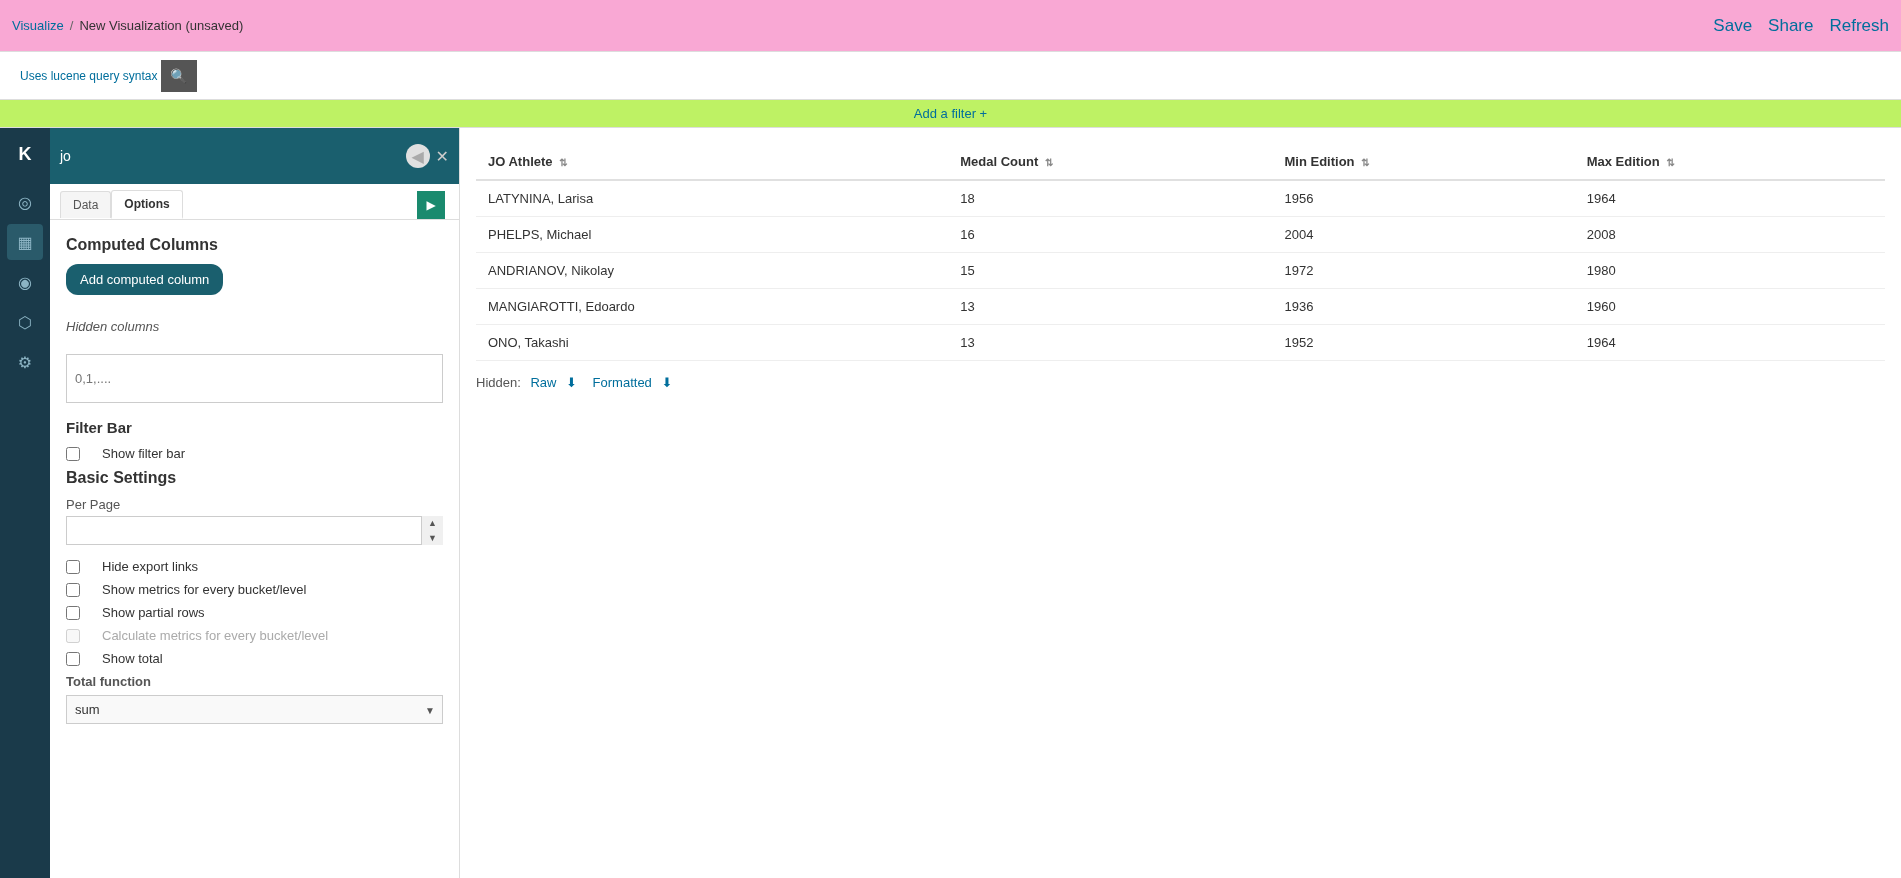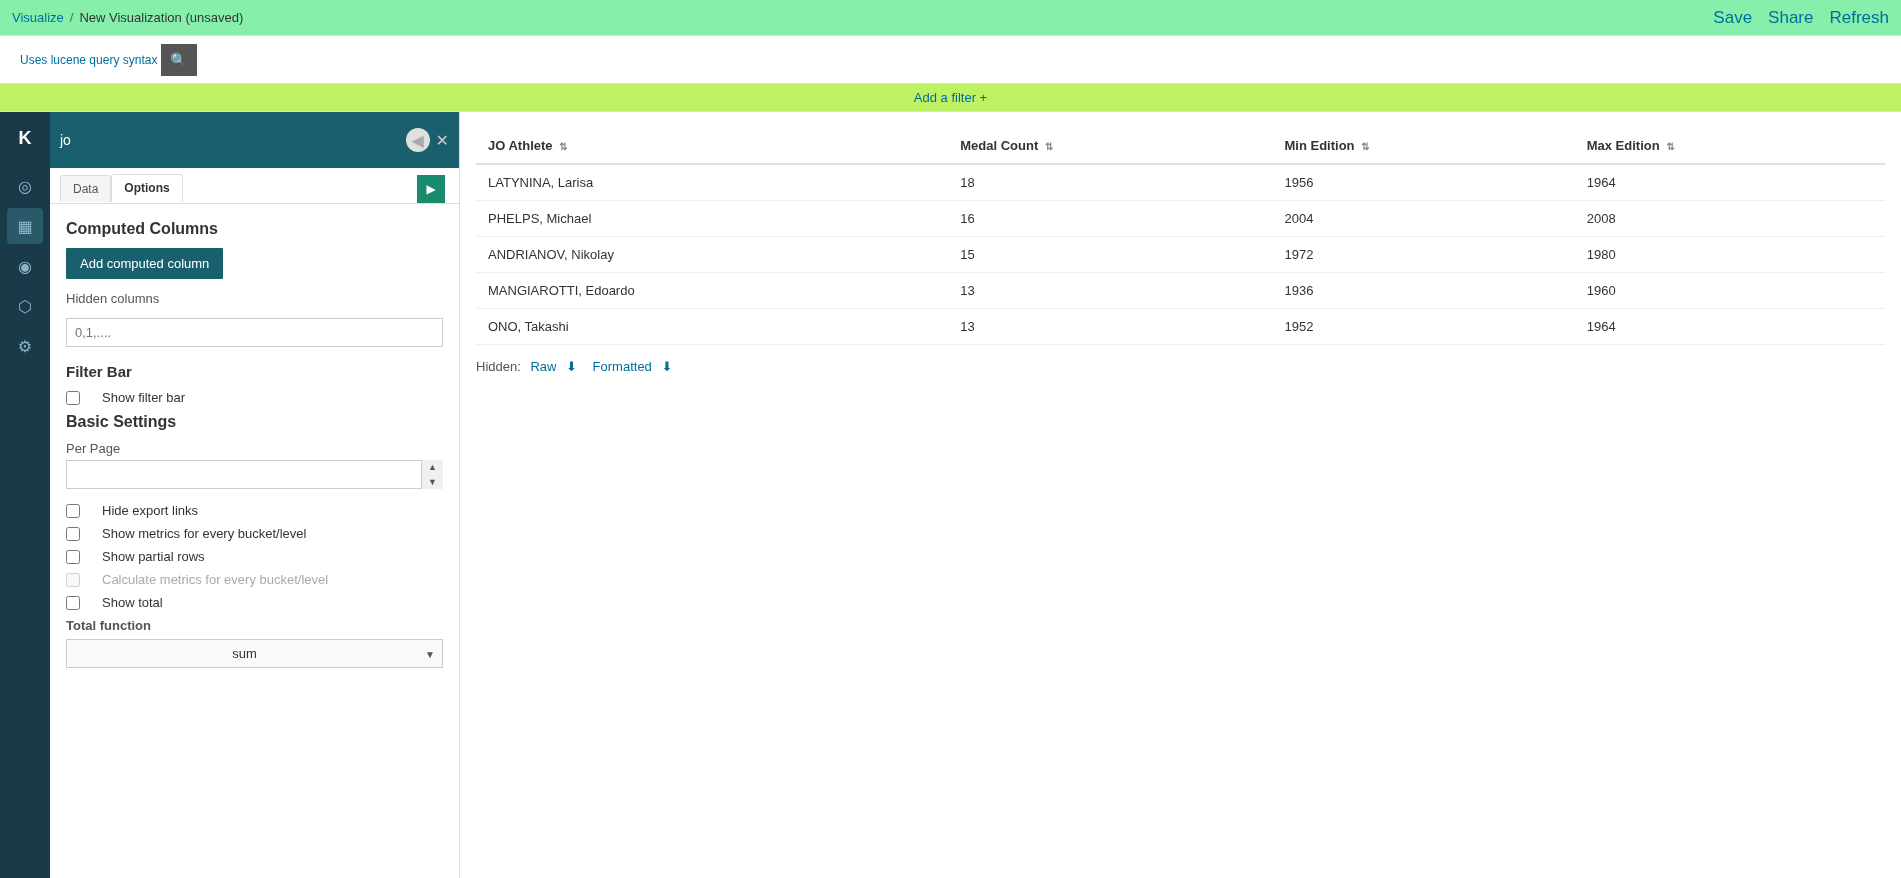--- a/index.html
+++ b/index.html
@@ -1,25 +1,25 @@
 <!DOCTYPE html>
 <html><head>
   <meta charset="utf-8">
   <style>
     * { box-sizing: border-box; margin: 0; padding: 0; }
     body { font-family: Arial, sans-serif; font-size: 13px; background: #f5f5f5; color: #333; display: flex; flex-direction: column; height: 878px; overflow: hidden; }
 
     
     .top-bar {
-      background: #86efac;
+      background: #f9a8d4;
       border-bottom: 1px solid #ddd;
       display: flex;
       align-items: center;
       padding: 0 12px;
-      height: 36px;
+      height: 52px;
       flex-shrink: 0;
     }
     .top-bar .breadcrumb {
       display: flex;
       align-items: center;
       gap: 6px;
       font-size: 13px;
     }
     .top-bar .breadcrumb .link {
       color: #006e9c;
@@ -216,34 +216,35 @@
       margin-bottom: 10px;
     }
 
     .add-computed-btn {
       background: #1a5f6e;
       color: #fff;
       border: none;
       padding: 8px 14px;
       font-size: 13px;
       cursor: pointer;
-      border-radius: 1px;
-      margin-bottom: 12px;
+      border-radius: 12px;
+      margin-bottom: 24px;
     }
 
     .field-label {
       font-size: 13px;
       color: #555;
-      margin-bottom: 12px;
+      margin-bottom: 20px;
+      font-style: italic;
     }
 
     .text-input {
       width: 100%;
       border: 1px solid #ccc;
-      padding: 6px 8px;
+      padding: 16px 8px;
       font-size: 13px;
       outline: none;
       color: #999;
       margin-bottom: 16px;
     }
 
     .section-title-sm {
       font-size: 15px;
       font-weight: bold;
       color: #333;
@@ -328,21 +329,20 @@
     .select-wrap select {
       width: 100%;
       border: 1px solid #ccc;
       padding: 6px 28px 6px 8px;
       font-size: 13px;
       outline: none;
       appearance: none;
       background: #f9f9f9;
       color: #333;
       cursor: pointer;
-      text-align: center;
     }
     .select-arrow {
       position: absolute;
       right: 8px;
       top: 50%;
       transform: translateY(-50%);
       color: #555;
       pointer-events: none;
       font-size: 10px;
     }

